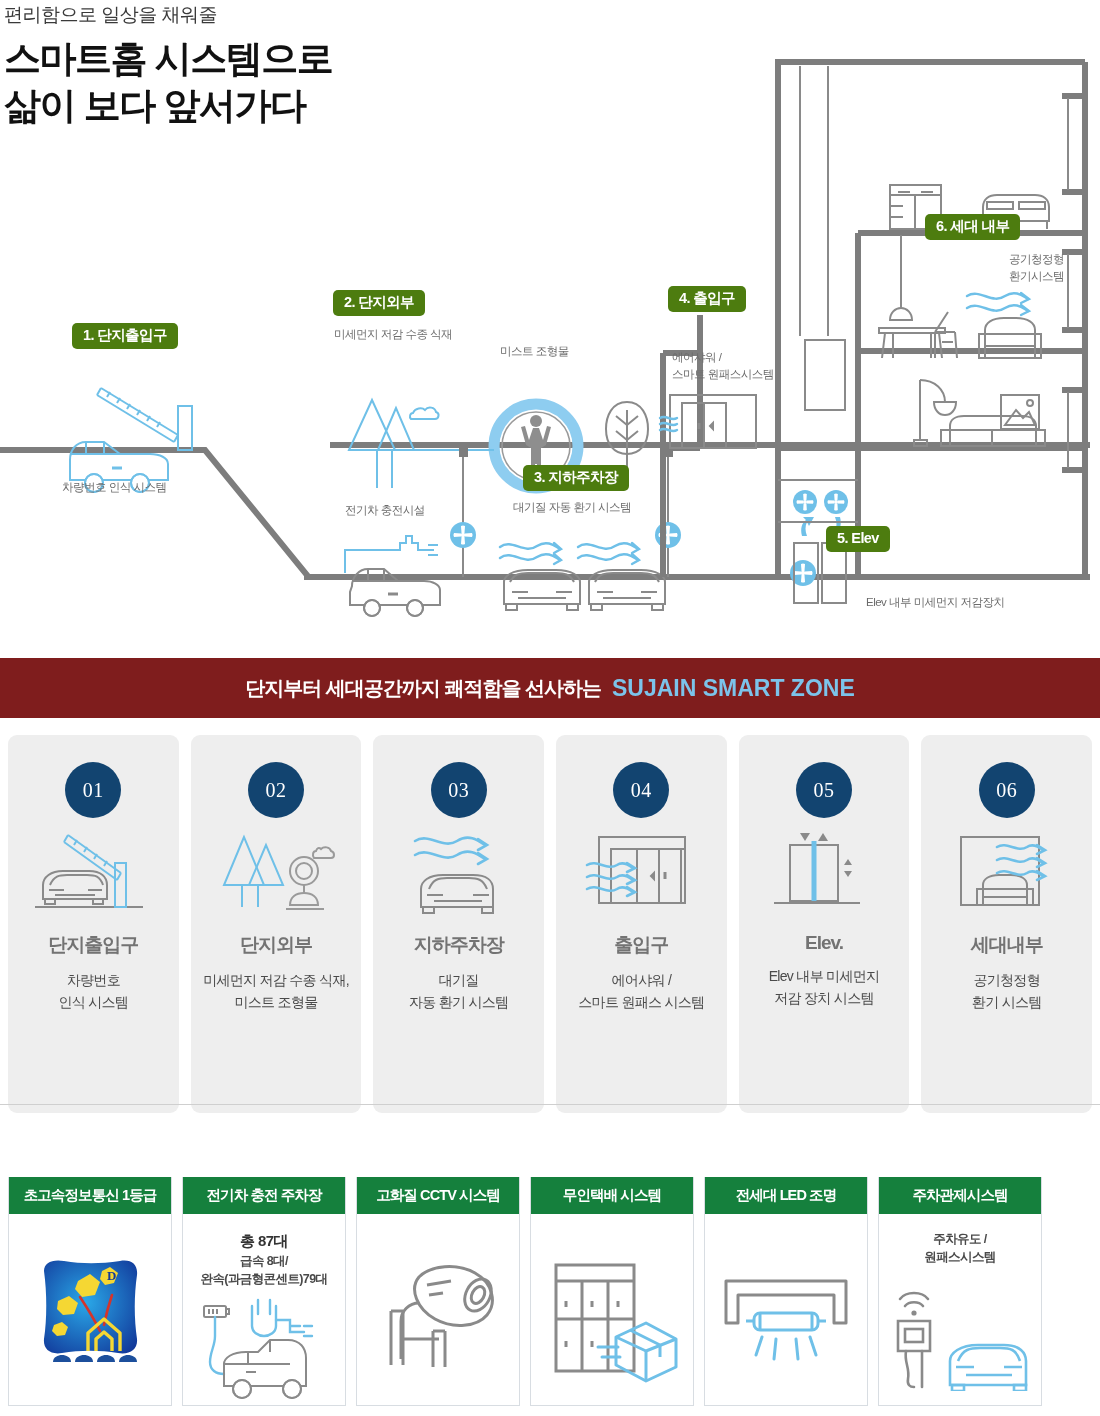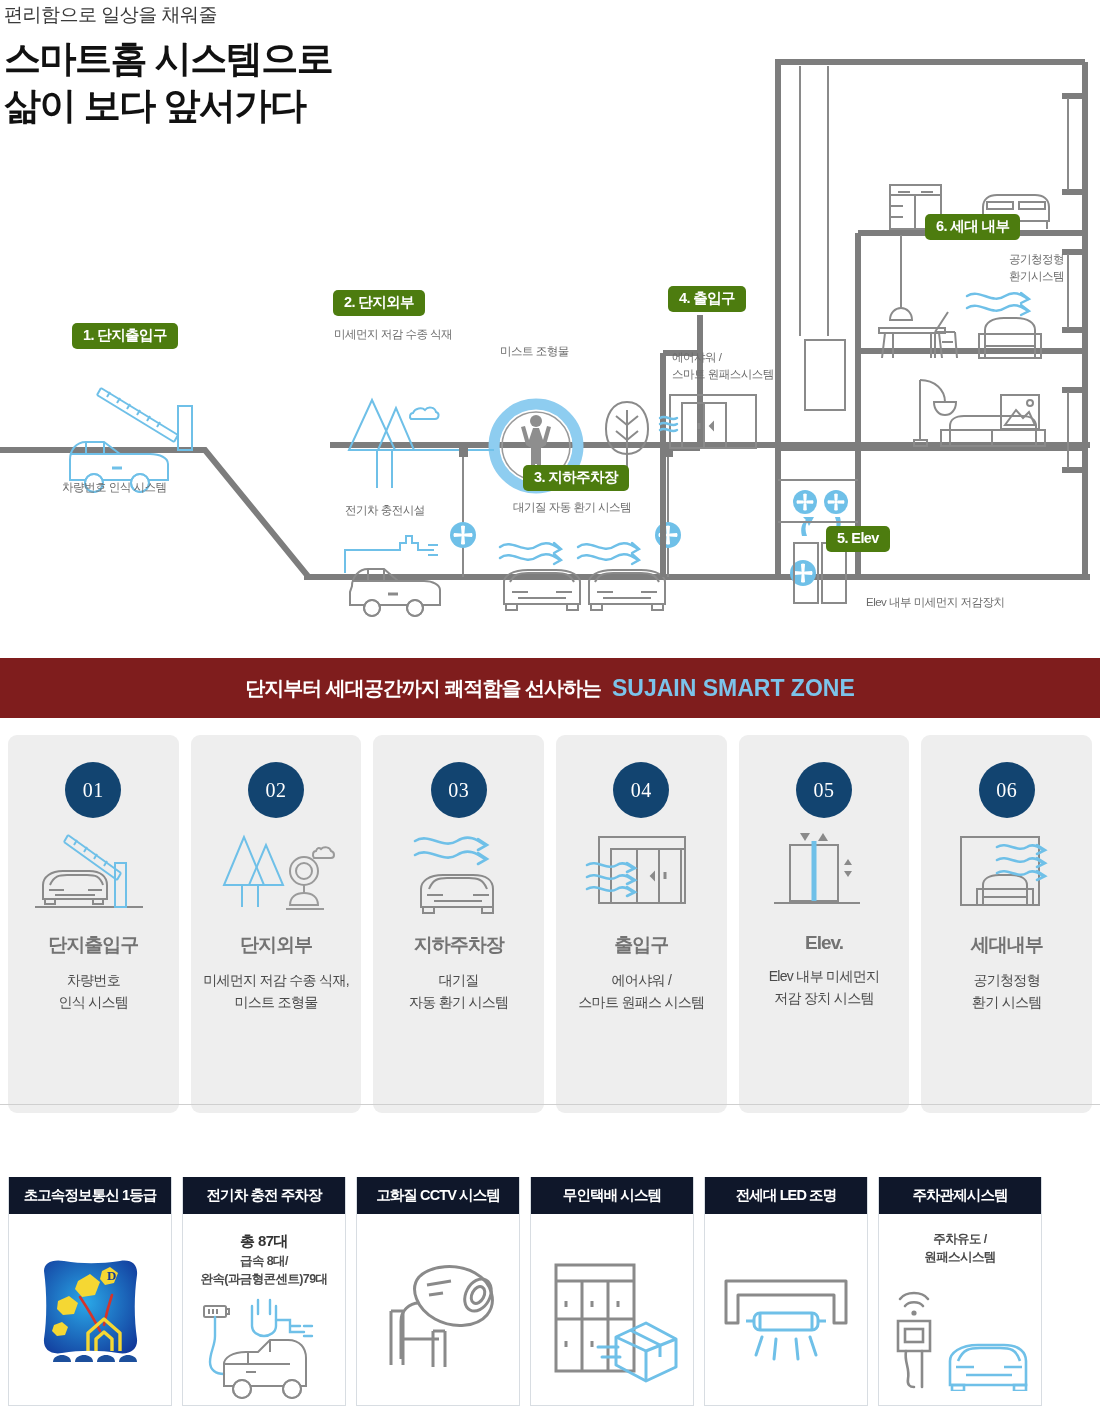--- a/index.html
+++ b/index.html
@@ -73,21 +73,21 @@
   
   #divider { position:absolute; left:0; top:1104px; width:1100px; height:1px; background:#cfcfcf; }
 
   
   #featcards {
     position:absolute; left:8px; top:1177px; width:1084px;
     display:flex; gap:10px;
   }
   .fcard { width:164px; height:229px; background:#fff; border:1px solid #d8dde2; border-top:none; }
   .fhead {
-    background:#0f172a; color:#fff; height:37px;
+    background:#15803d; color:#fff; height:37px;
     display:flex; align-items:center; justify-content:center;
     font-size:14.5px; font-weight:bold; letter-spacing:-0.9px; white-space:nowrap;
   }
   .fbody { height:191px; display:flex; flex-direction:column; align-items:center; padding-top:16px; }
   .ftext { font-size:12.5px; color:#4a4a4a; text-align:center; line-height:1.45; letter-spacing:-0.6px; font-weight:bold; }
   .ftext .big { font-size:15px; color:#333; }
   .ficon { flex:1; display:flex; align-items:center; justify-content:center; }
 </style>
 </head>
 <body>

